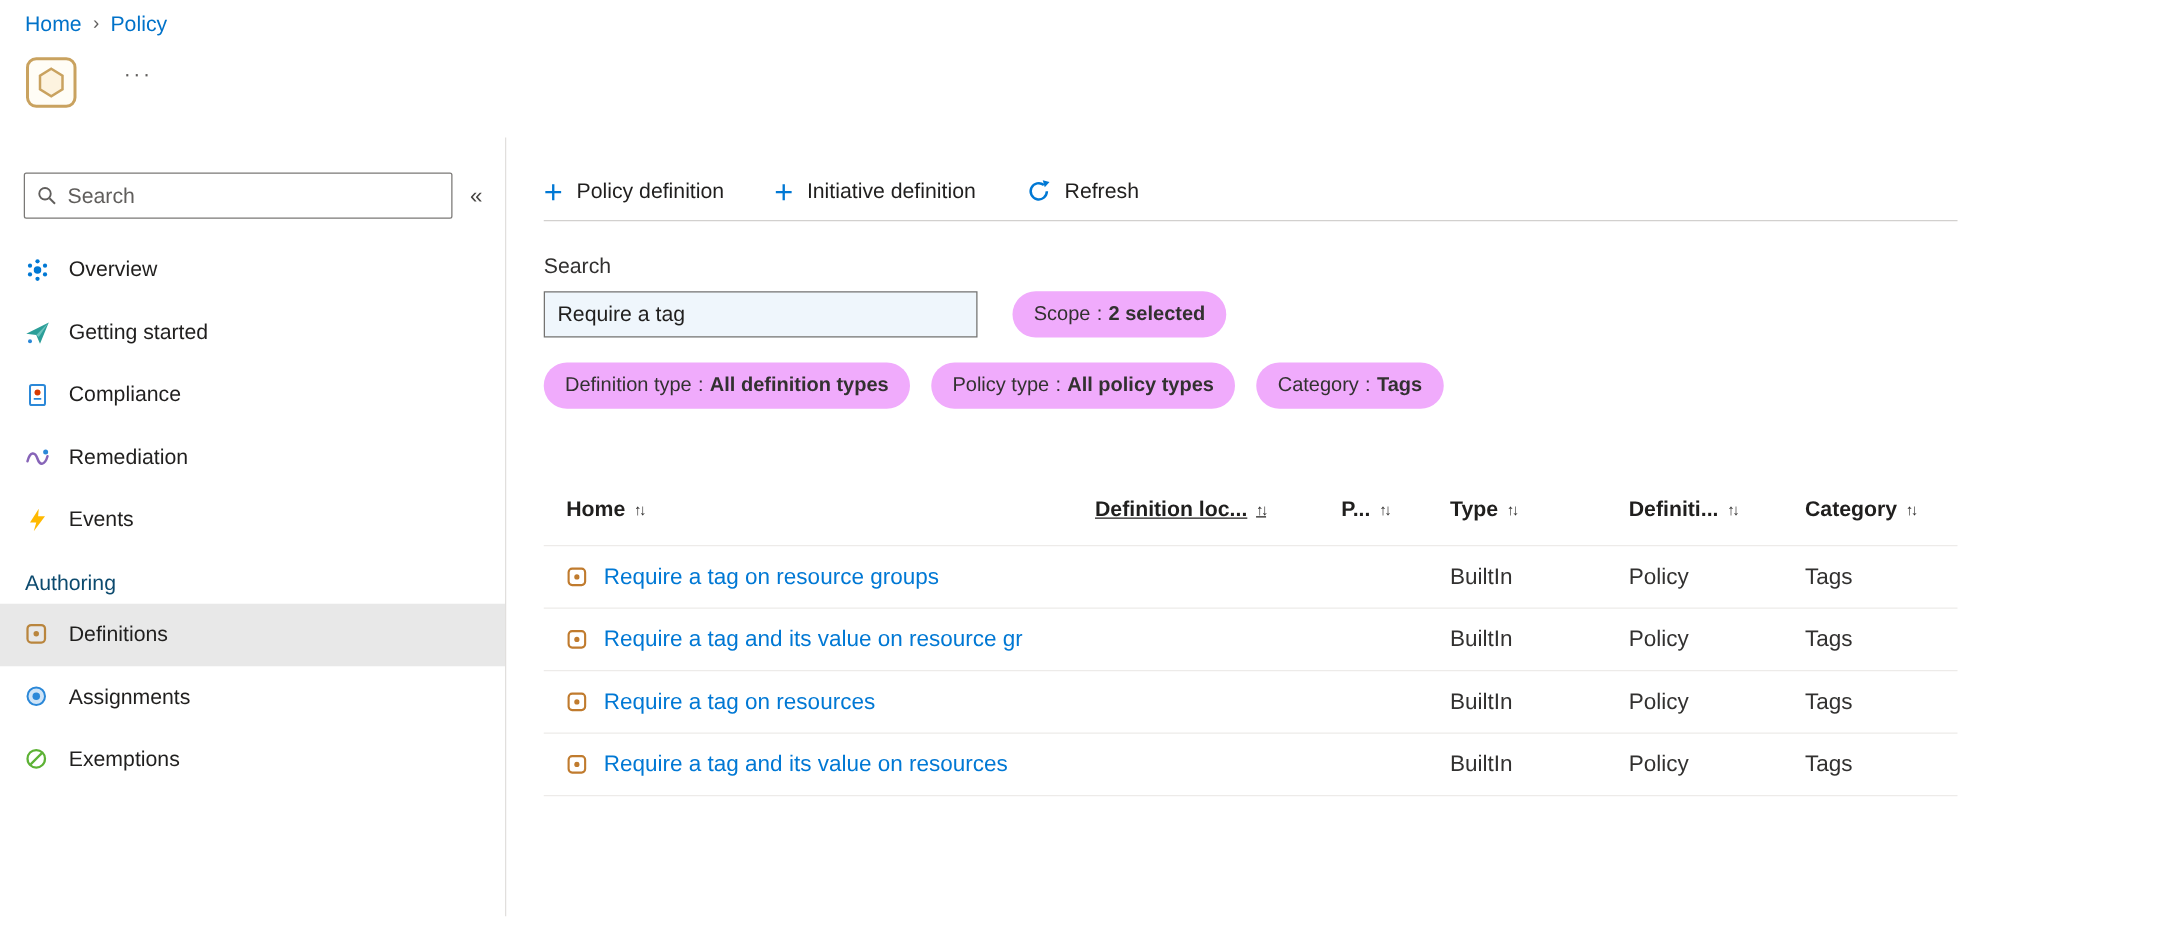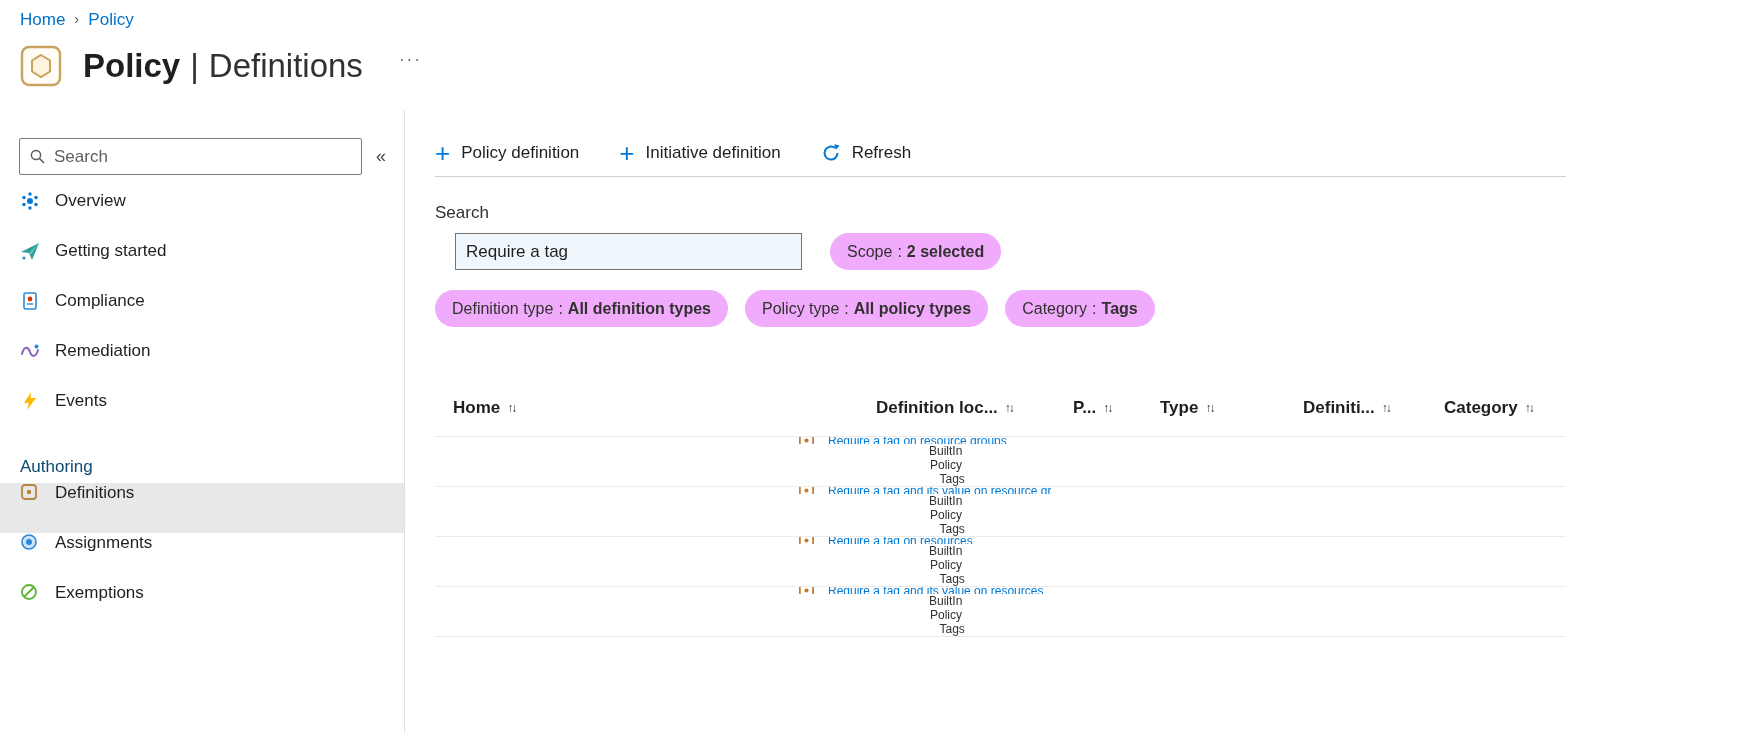--- a/index.html
+++ b/index.html
@@ -27,48 +27,48 @@
 
   
   .side-search-row { display:flex; align-items:center; padding:0 12px 0 19px; gap:14px; }
   .side-search-wrap { position:relative; flex:1; }
   .side-search-wrap svg { position:absolute; left:10px; top:10px; }
   .side-search-input { width:100%; height:37px; border:1px solid #7a7876; border-radius:2px; padding:0 8px 0 34px; font-size:17px; font-family:inherit; color:#323130; outline:none; }
   .side-search-input::placeholder { color:#605e5c; }
   .collapse-btn { color:#484644; font-size:18px; cursor:pointer; padding-right:6px; }
 
   .nav { margin-top:16px; }
-  .nav-item { display:flex; align-items:flex-start; gap:15px; height:50px; padding-left:20px; font-size:17px; color:#201f1e; cursor:pointer; }
+  .nav-item { display:flex; align-items:center; gap:15px; height:50px; padding-left:20px; font-size:17px; color:#201f1e; cursor:pointer; }
   .nav-item.selected { background:#e8e8e8; }
   .nav-section { font-weight:400; font-size:17px; color:#0c4a6e; padding:16px 0 6px 20px; }
   .nav-icon { width:20px; height:20px; flex-shrink:0; display:inline-flex; }
 
   
   .toolbar { display:flex; align-items:center; gap:40px; height:46px; }
   .toolbar-btn { display:flex; align-items:center; gap:11px; font-size:17px; color:#201f1e; cursor:pointer; white-space:nowrap; }
   .plus-glyph { color:#0078d4; font-size:26px; font-weight:300; line-height:20px; }
   .toolbar-divider { border-bottom:1px solid #d2d0ce; }
 
   
   .search-label { margin-top:26px; font-size:17px; color:#323130; }
-  .filter-row1 { display:flex; align-items:flex-start; gap:28px; margin-top:10px;margin-left:20px; }
+  .filter-row1 { display:flex; align-items:flex-start; gap:28px; margin-top:10px; }
   .main-search-input { width:347px; height:37px; border:1px solid #75737-1; border:1px solid #757371; background:#eff6fc; font-size:17px; font-family:inherit; color:#201f1e; padding:0 10px; outline:none; }
   .pill { display:inline-flex; align-items:center; height:37px; padding:0 17px; border-radius:19px; background:#f0abfc; font-size:16px; color:#323130; cursor:pointer; white-space:nowrap; }
   .pill .sep { margin:0 5px; }
   .pill .val { font-weight:700; }
   .filter-row2 { display:flex; align-items:center; gap:17px; margin-top:20px; }
 
   
   .table { margin-top:52px; }
   .thead { display:flex; align-items:center; height:58px; border-bottom:1px solid #edebe9; }
   .th { font-size:17px; font-weight:700; color:#201f1e; display:flex; align-items:center; gap:7px; cursor:pointer; }
   .sort { font-size:12px; color:#323130; letter-spacing:-2px; font-weight:400; }
-  .trow { display:flex; align-items:center; height:50px; border-bottom:1px solid #edebe9; font-size:12px;flex-direction:column; }
+  .trow { display:flex; align-items:center; height:50px; border-bottom:1px solid #edebe9; font-size:18px; }
   .c0 { width:441px; padding-left:18px; }
-  .c1 { width:197px; }
+  .c1 { width:197px;text-decoration:underline; }
   .c2 { width:87px; }
   .c3 { width:143px; }
   .c4 { width:141px; }
   .c5 { width:122px; }
   .cell-name { display:flex; align-items:center; gap:13px; overflow:hidden; white-space:nowrap; }
   .row-link { color:#0078d4; text-decoration:none; cursor:pointer; overflow:hidden; white-space:nowrap; }
   .row-icon { flex-shrink:0; display:inline-flex; }
 </style>
 </head>
 <body>
@@ -81,23 +81,20 @@
     <a>Policy</a>
   </div>
 
   <div class="title-row">
     <span class="page-icon">
       <svg viewBox="0 0 44 44" width="44" height="44">
         <rect x="3" y="3" width="38" height="38" rx="7" fill="#fffdf6" stroke="#c9a25f" stroke-width="2.4"></rect>
         <polygon points="22,11 31,16.5 31,27.5 22,33 13,27.5 13,16.5" fill="#fdf3df" stroke="#c9a25f" stroke-width="2"></polygon>
       </svg>
     </span>
-    <div class="page-title">
-      <span class="t-bold">Policy</span><span class="t-div">|</span><span class="t-rest">Definitions</span>
-    </div>
     <span class="more-btn">···</span>
   </div>
 
   <div class="content">
 
     <div class="sidebar">
       <div class="side-search-row">
         <div class="side-search-wrap">
           <svg width="17" height="17" viewBox="0 0 17 17">
             <circle cx="7" cy="7" r="4.6" fill="none" stroke="#605e5c" stroke-width="1.5"></circle>

